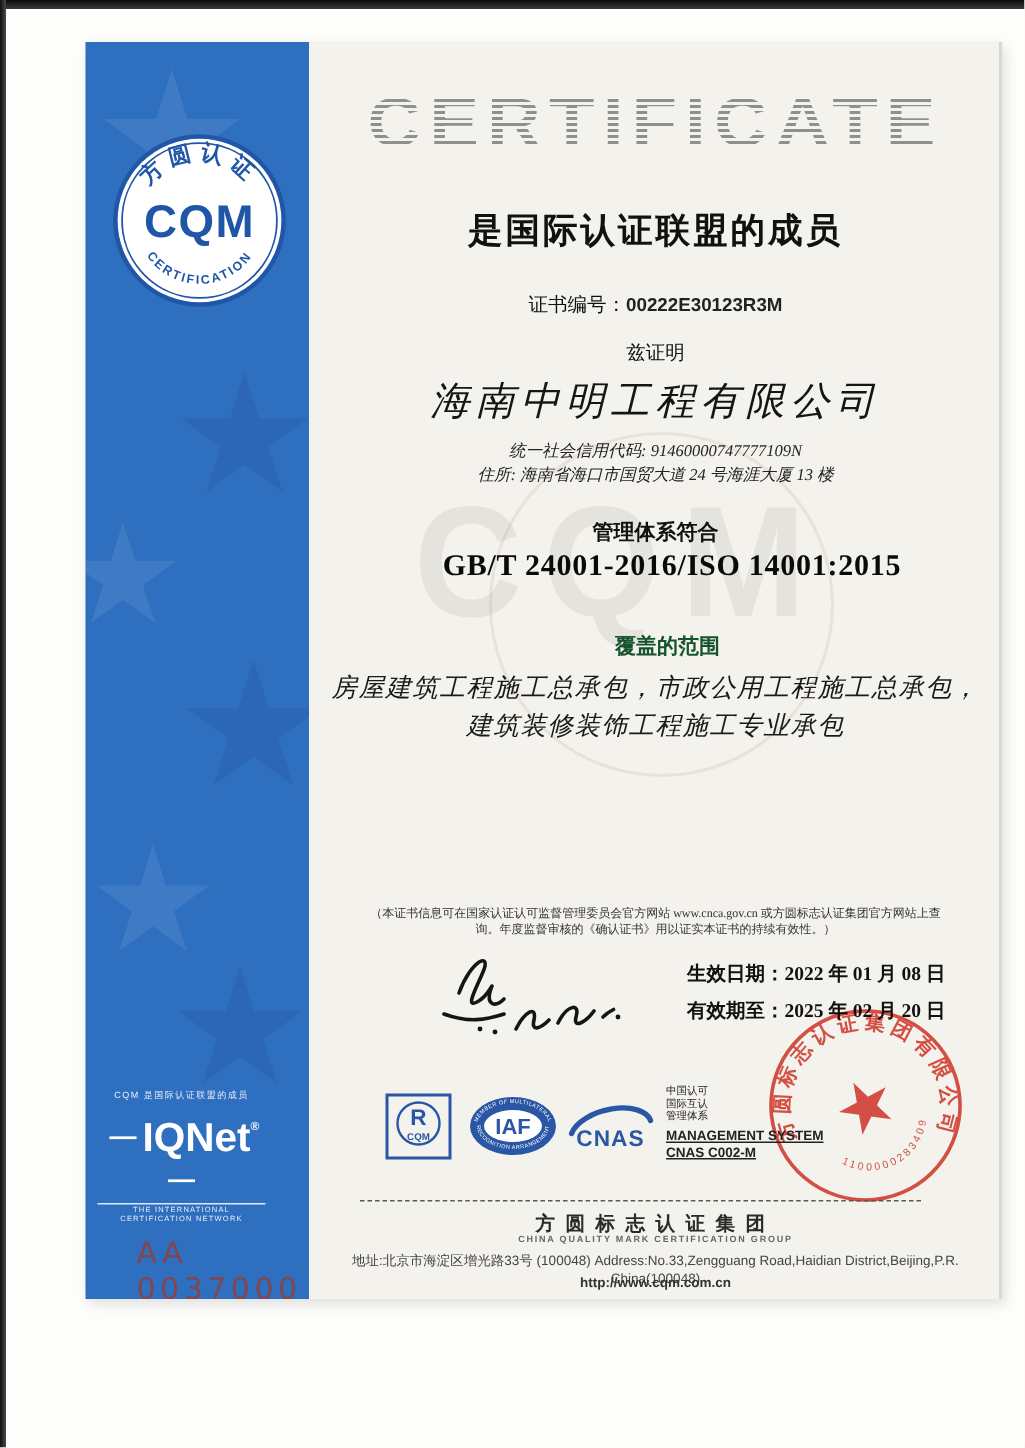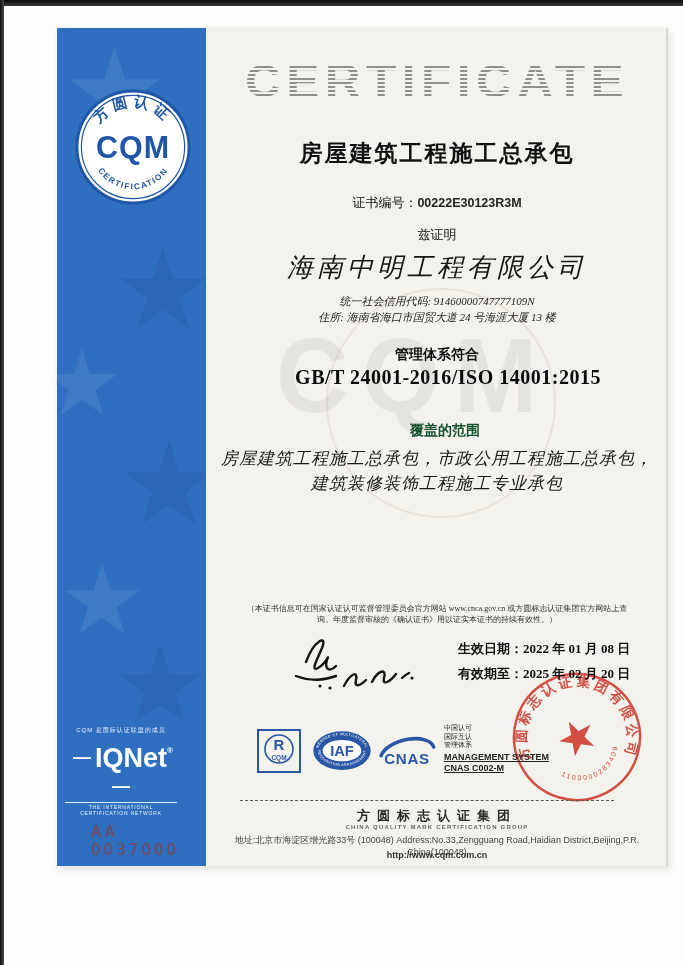--- a/index.html
+++ b/index.html
@@ -33,21 +33,21 @@
   .iqnet-note { font-family:"Liberation Sans",sans-serif; font-size:6px; letter-spacing:1px;
     color:#e8eefb; margin-bottom:2px; }
   .iqnet-mid { font-family:"Liberation Sans",sans-serif; font-weight:bold; font-size:27px;
     line-height:28px; letter-spacing:0; }
   .iqnet-mid .dash { font-size:18px; vertical-align:4px; padding:0 4px; font-weight:bold; }
   .iqnet-mid sup { font-size:8px; vertical-align:14px; }
   .iqnet-tagline { font-family:"Liberation Sans",sans-serif; font-size:5px; letter-spacing:.8px;
     color:#e8eefb; border-top:1px solid rgba(255,255,255,.85); width:112px; margin:1px auto 0;
     padding-top:1px; }
   .serial { position:absolute; left:34px; top:795px;
-    font-family:"DejaVu Sans",sans-serif; font-size:15px; letter-spacing:3px;
+    font-family:"DejaVu Sans",sans-serif; font-size:20px; letter-spacing:3px;
     color:rgba(146,62,58,.85); }
 
   
   .main { position:absolute; left:149px; top:0; width:462px; height:838px; }
   .center { text-align:center; width:100%; position:absolute; }
 
   .cert-watermark { top:26px; font-family:"Liberation Sans",sans-serif; font-weight:bold;
     font-size:46px; letter-spacing:5px; transform:scaleX(1.08);
     background:repeating-linear-gradient(180deg,#777 0 2px,rgba(244,242,236,0) 2px 4px);
     -webkit-background-clip:text; background-clip:text; color:transparent; opacity:.8; }
@@ -137,21 +137,21 @@
 
     <div class="serial">AA 0037000</div>
   </div>
 
   <div class="main">
 
     <div class="center cert-watermark">CERTIFICATE</div>
     <div class="bg-cqm">CQM</div>
     <div class="bg-circle"></div>
 
-    <div class="center title">房屋建筑工程施工总承包</div>
+    <div class="center title">是国际认证联盟的成员</div>
 
     <div class="center certno">
       <span>证书编号：</span><span class="num">00222E30123R3M</span>
     </div>
 
     <div class="center certify">兹证明</div>
     <div class="center company">海南中明工程有限公司</div>
 
     <div class="center addr-block">
       <div>统一社会信用代码: 91460000747777109N</div>

